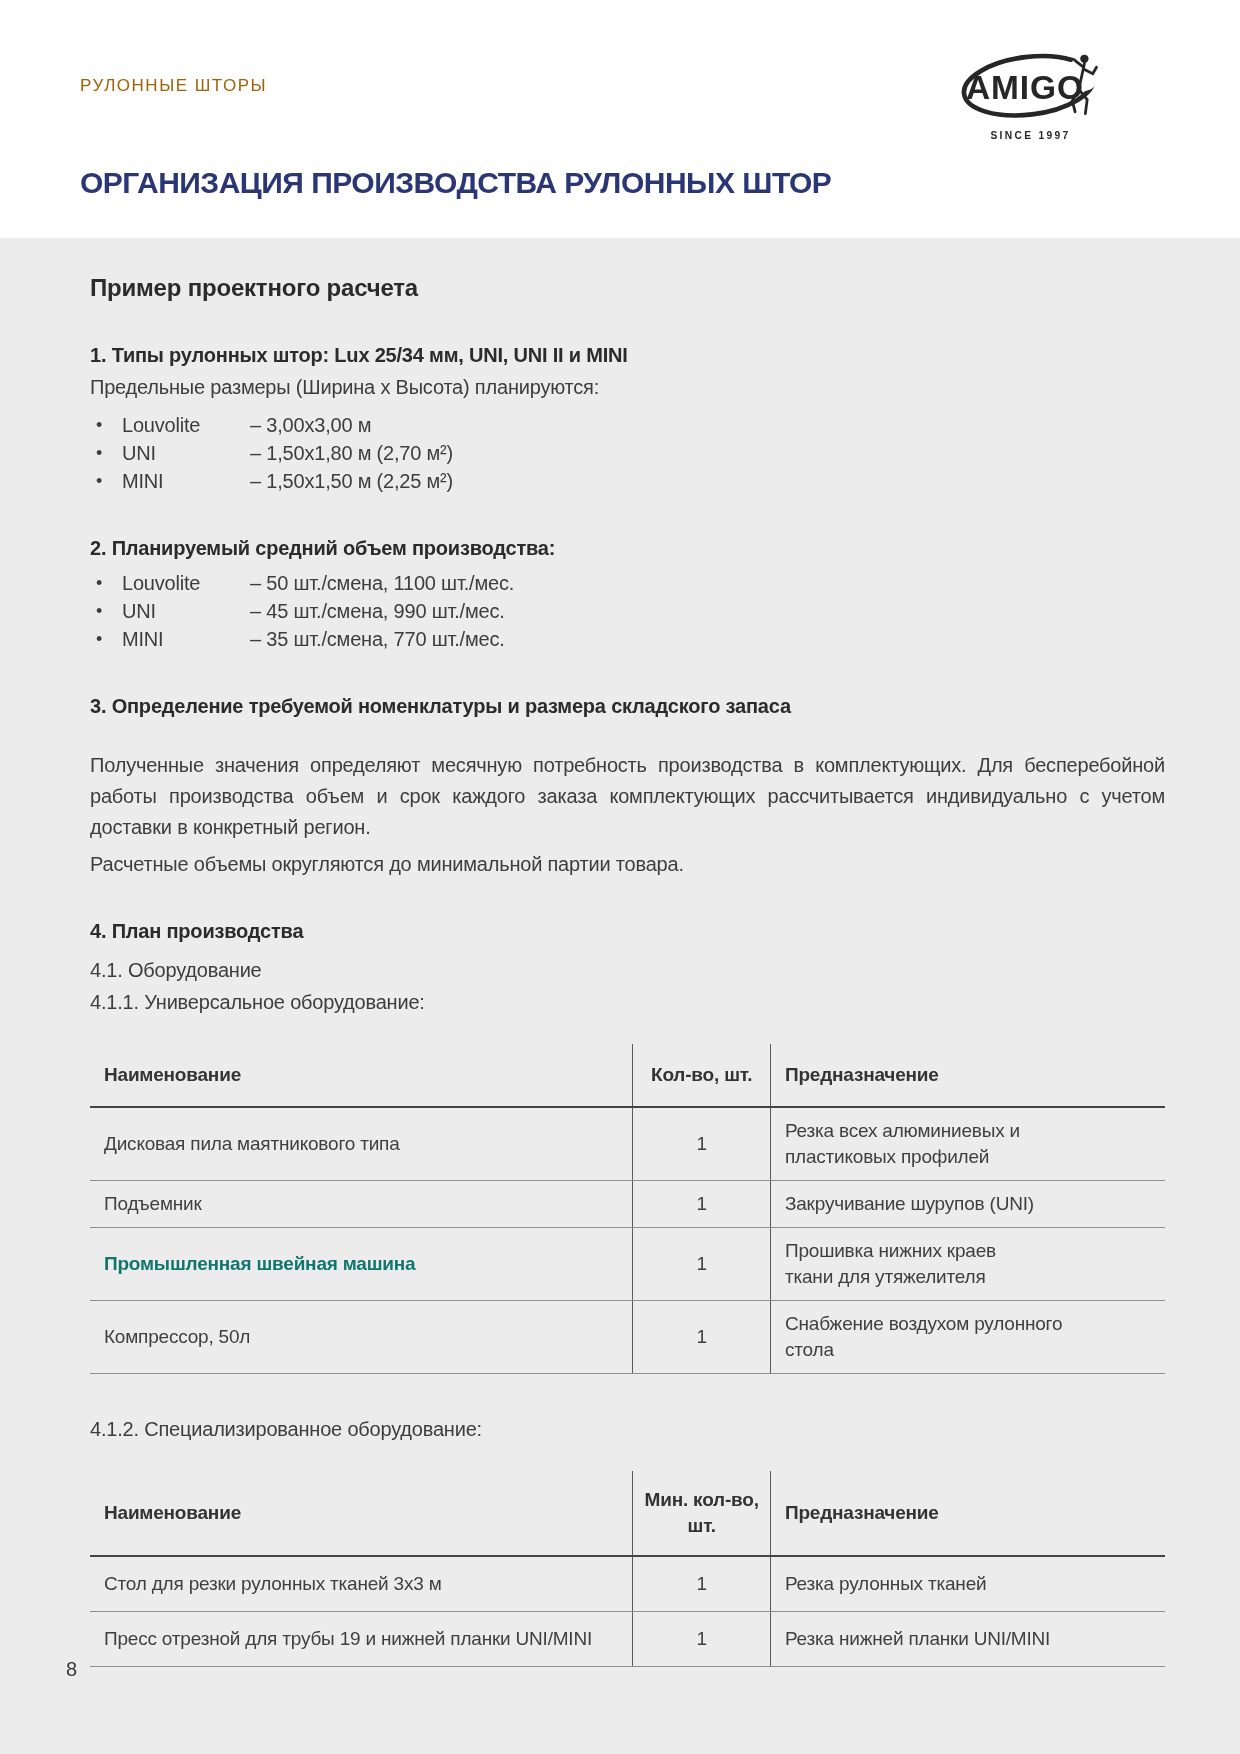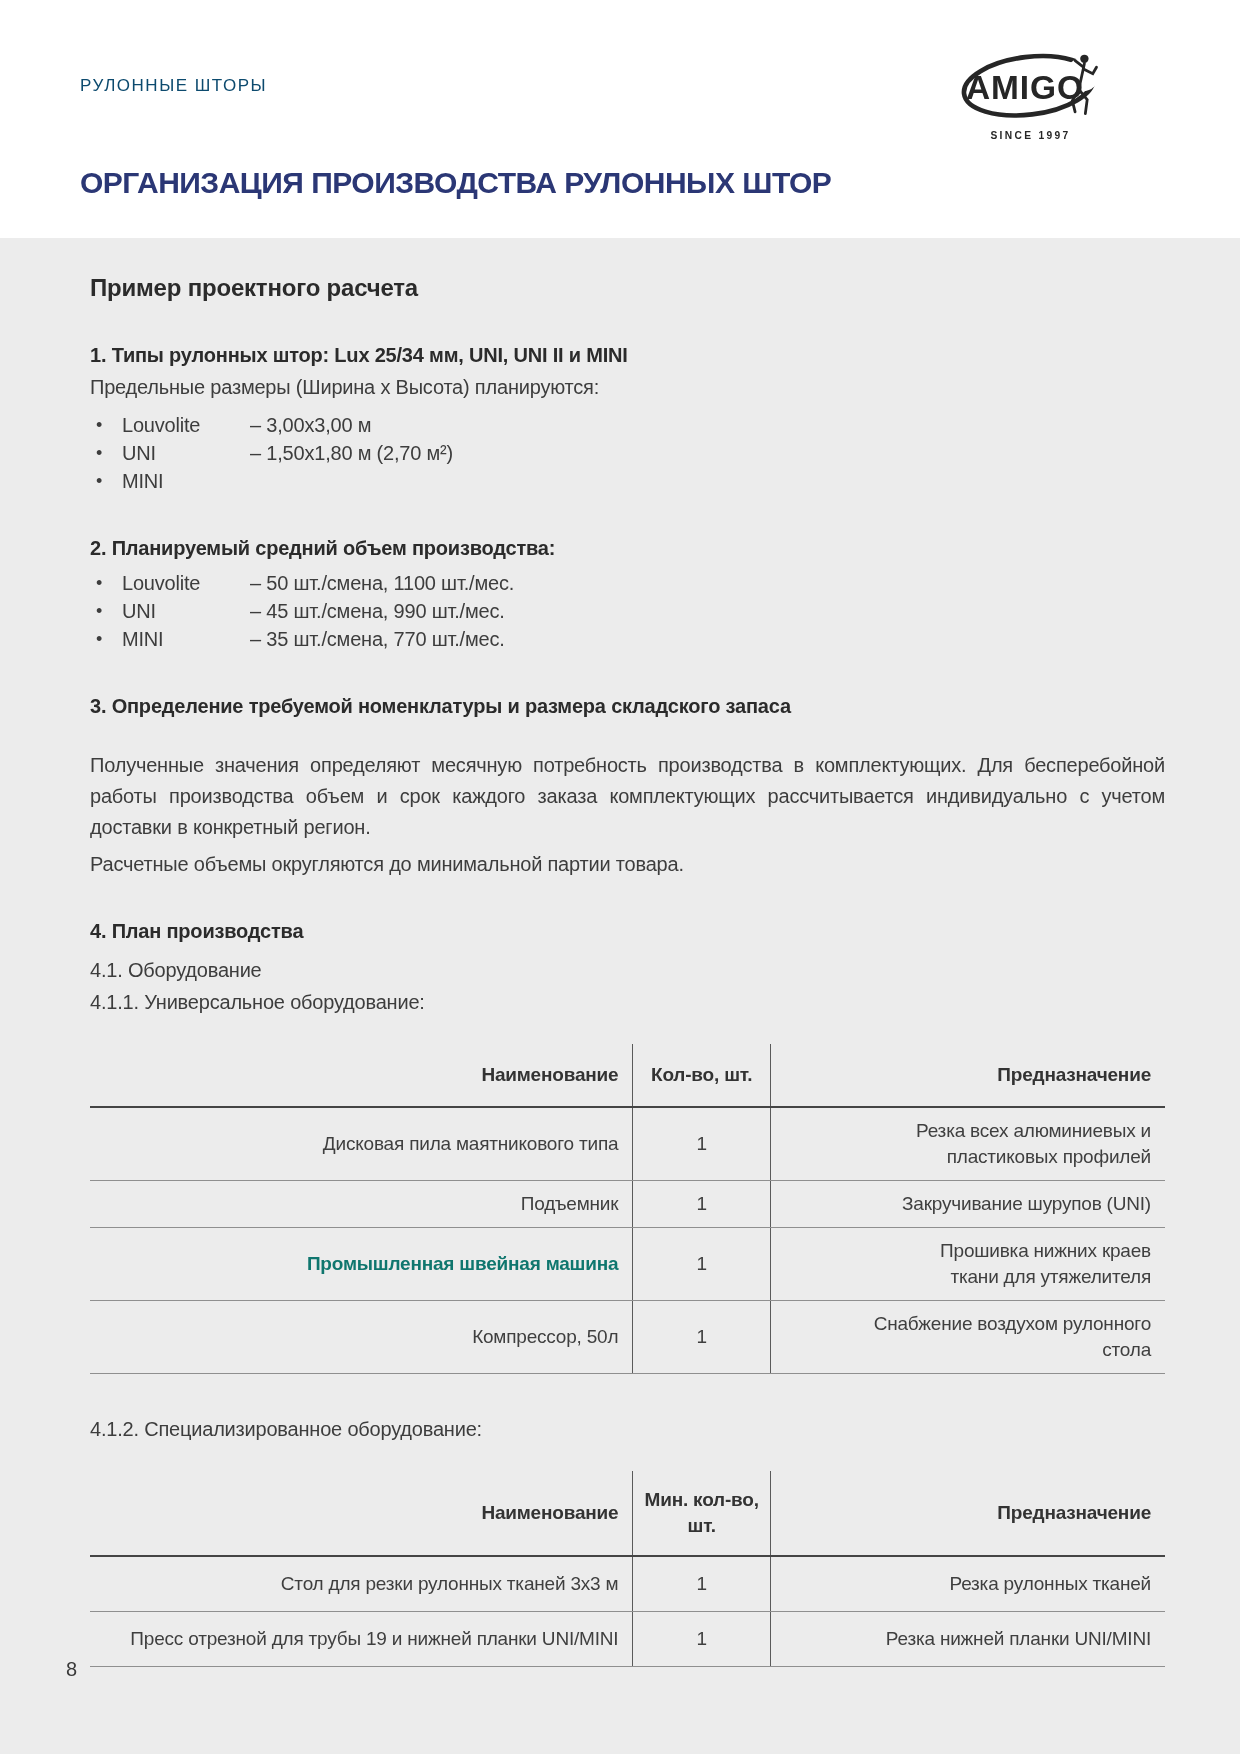--- a/index.html
+++ b/index.html
@@ -6,21 +6,21 @@
   html, body { background: #fff; }
   body { font-family: "Liberation Sans", sans-serif; color: #3a3a3a; }
   .page {
     position: relative; width: 1240px; height: 1754px;
     background: #ffffff; overflow: hidden; margin: 0 auto;
   }
   
   .topbar { position: relative; height: 238px; background: #ffffff; }
   .doc-label {
     position: absolute; left: 80px; top: 76px;
-    font-size: 17px; letter-spacing: 1.5px; color: #0c4a6e;
+    font-size: 17px; letter-spacing: 1.5px; color: #a16207;
   }
   .logo { position: absolute; left: 958px; top: 46px; width: 158px; height: 100px; }
   .page-title {
     position: absolute; left: 80px; top: 166px;
     font-size: 30px; font-weight: bold; letter-spacing: -0.5px;
     color: #2b3775;
   }
   
   .content-bg {
     position: absolute; top: 238px; left: 0; right: 0; bottom: 0;
@@ -41,21 +41,21 @@
   .bval { flex: 1; }
   .para {
     font-size: 20px; color: #3d3d3d; line-height: 31px;
     text-align: justify; margin-top: 32px;
   }
   .para2 { font-size: 20px; color: #3d3d3d; line-height: 31px; margin-top: 6px; } .gap40 { height: 40px; } .gap44 { height: 42px; }
   .subline { font-size: 20px; color: #3d3d3d; margin-top: 9px; }
   
   table { width: 100%; border-collapse: collapse; table-layout: fixed; }
   .tbl { margin-top: 30px; }
-  th, td { text-align: right; vertical-align: middle; font-size: 19px; color: #3f3f3f; }
+  th, td { text-align: left; vertical-align: middle; font-size: 19px; color: #3f3f3f; }
   th { font-weight: bold; color: #333; padding: 20px 14px; }
   td { padding: 12px 14px; }
   td.c-qty, th.c-qty { text-align: center; padding-left: 8px; padding-right: 8px; }
   th.c-qty { text-align: center; }
   col.c1 { width: 50.5%; } col.c2 { width: 12.8%; } col.c3 { width: 36.7%; }
   thead th { border-bottom: 2px solid #454545; }
   tbody td { border-bottom: 1px solid #8f8f8f; }
   th + th, td + td { border-left: 1px solid #5a5a5a; }
   td.c-purpose { white-space: pre-line; line-height: 26px; padding-top: 10px; padding-bottom: 10px; }
   td.c-name.bold { font-weight: bold; color: #0f766e; }
@@ -106,20 +106,21 @@
             <span class="bval">– 3,00х3,00 м</span>
           </div>
           <div class="bullet-item">
             <span class="dot">•</span>
             <span class="bname">UNI</span>
             <span class="bval">– 1,50х1,80 м (2,70 м²)</span>
           </div>
           <div class="bullet-item">
             <span class="dot">•</span>
             <span class="bname">MINI</span>
+            <span class="bval">– 1,50х1,50 м (2,25 м²)</span>
           </div>
         </div>
 
       <div class="sec-heading">2. Планируемый средний объем производства:</div>
       <div class="blist">
           <div class="bullet-item">
             <span class="dot">•</span>
             <span class="bname">Louvolite</span>
             <span class="bval">– 50 шт./смена, 1100 шт./мес.</span>
           </div>

